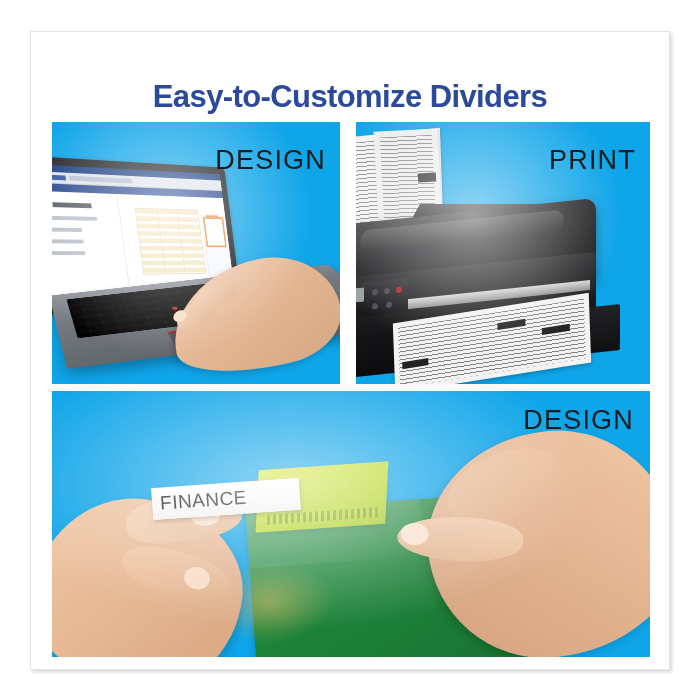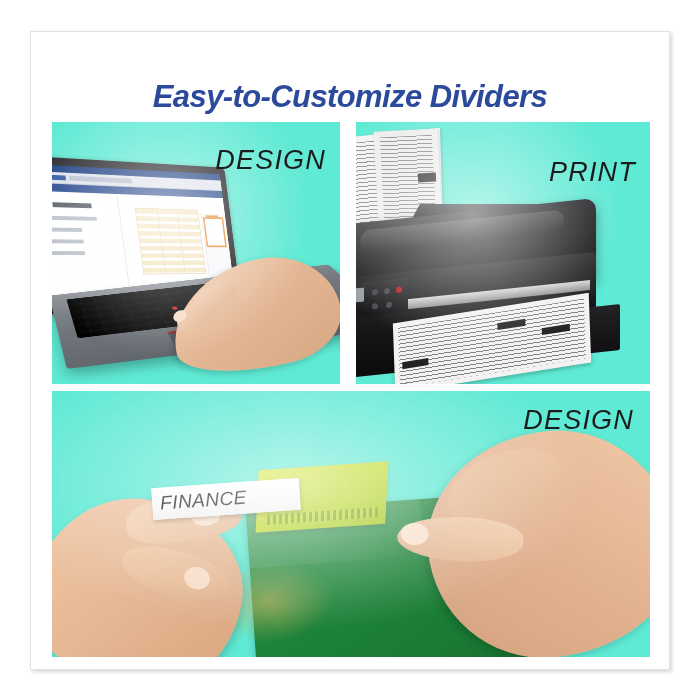--- a/index.html
+++ b/index.html
@@ -6,21 +6,20 @@
   body{
     width:700px;height:700px;
     background:#ffffff;
     font-family:"Liberation Sans", sans-serif;
     overflow:hidden;
   }
   .stage{
     position:relative;
     width:700px;height:700px;
     background:#ffffff;
-    font-style:italic;
   }
   
   .card{
     position:absolute;
     left:30px;top:31px;
     width:640px;height:639px;
     background:#ffffff;
     border:1px solid #e3e3e3;
     box-shadow:2px 2px 4px rgba(0,0,0,0.16);
     box-sizing:border-box;
@@ -34,39 +33,39 @@
     font-size:31px;
     font-weight:bold;
     letter-spacing:-0.6px;
     font-family:"Liberation Sans", sans-serif;
     white-space:nowrap;
   }
 
   
   .panel{
     position:absolute;
-    background:#5eead4;
+    background:#0ea5e9;
     overflow:hidden;
   }
   #panel-design{ left:21px; top:90px;  width:288px; height:262px; }
   #panel-print { left:325px;top:90px;  width:294px; height:262px; }
   #panel-insert{ left:21px; top:359px; width:598px; height:266px; }
 
   .panel-label{
     position:absolute;
     color:#1c1c1c;
     font-size:27px;
     font-weight:400;
     letter-spacing:1.2px;
     font-family:"Liberation Sans", sans-serif;
     z-index:40;
     white-space:nowrap;
   }
   #label-design{ right:14px; top:23px; }
-  #label-print { right:14px; top:23px;margin-top:12px; }
+  #label-print { right:14px; top:23px; }
   #label-insert{ right:16px; top:14px; }
 
   
   .photo-vignette{
     position:absolute;inset:0;
     background:radial-gradient(ellipse at 40% 35%, rgba(255,255,255,0.55), rgba(255,255,255,0) 60%);
     pointer-events:none;z-index:35;
   }
 
   

